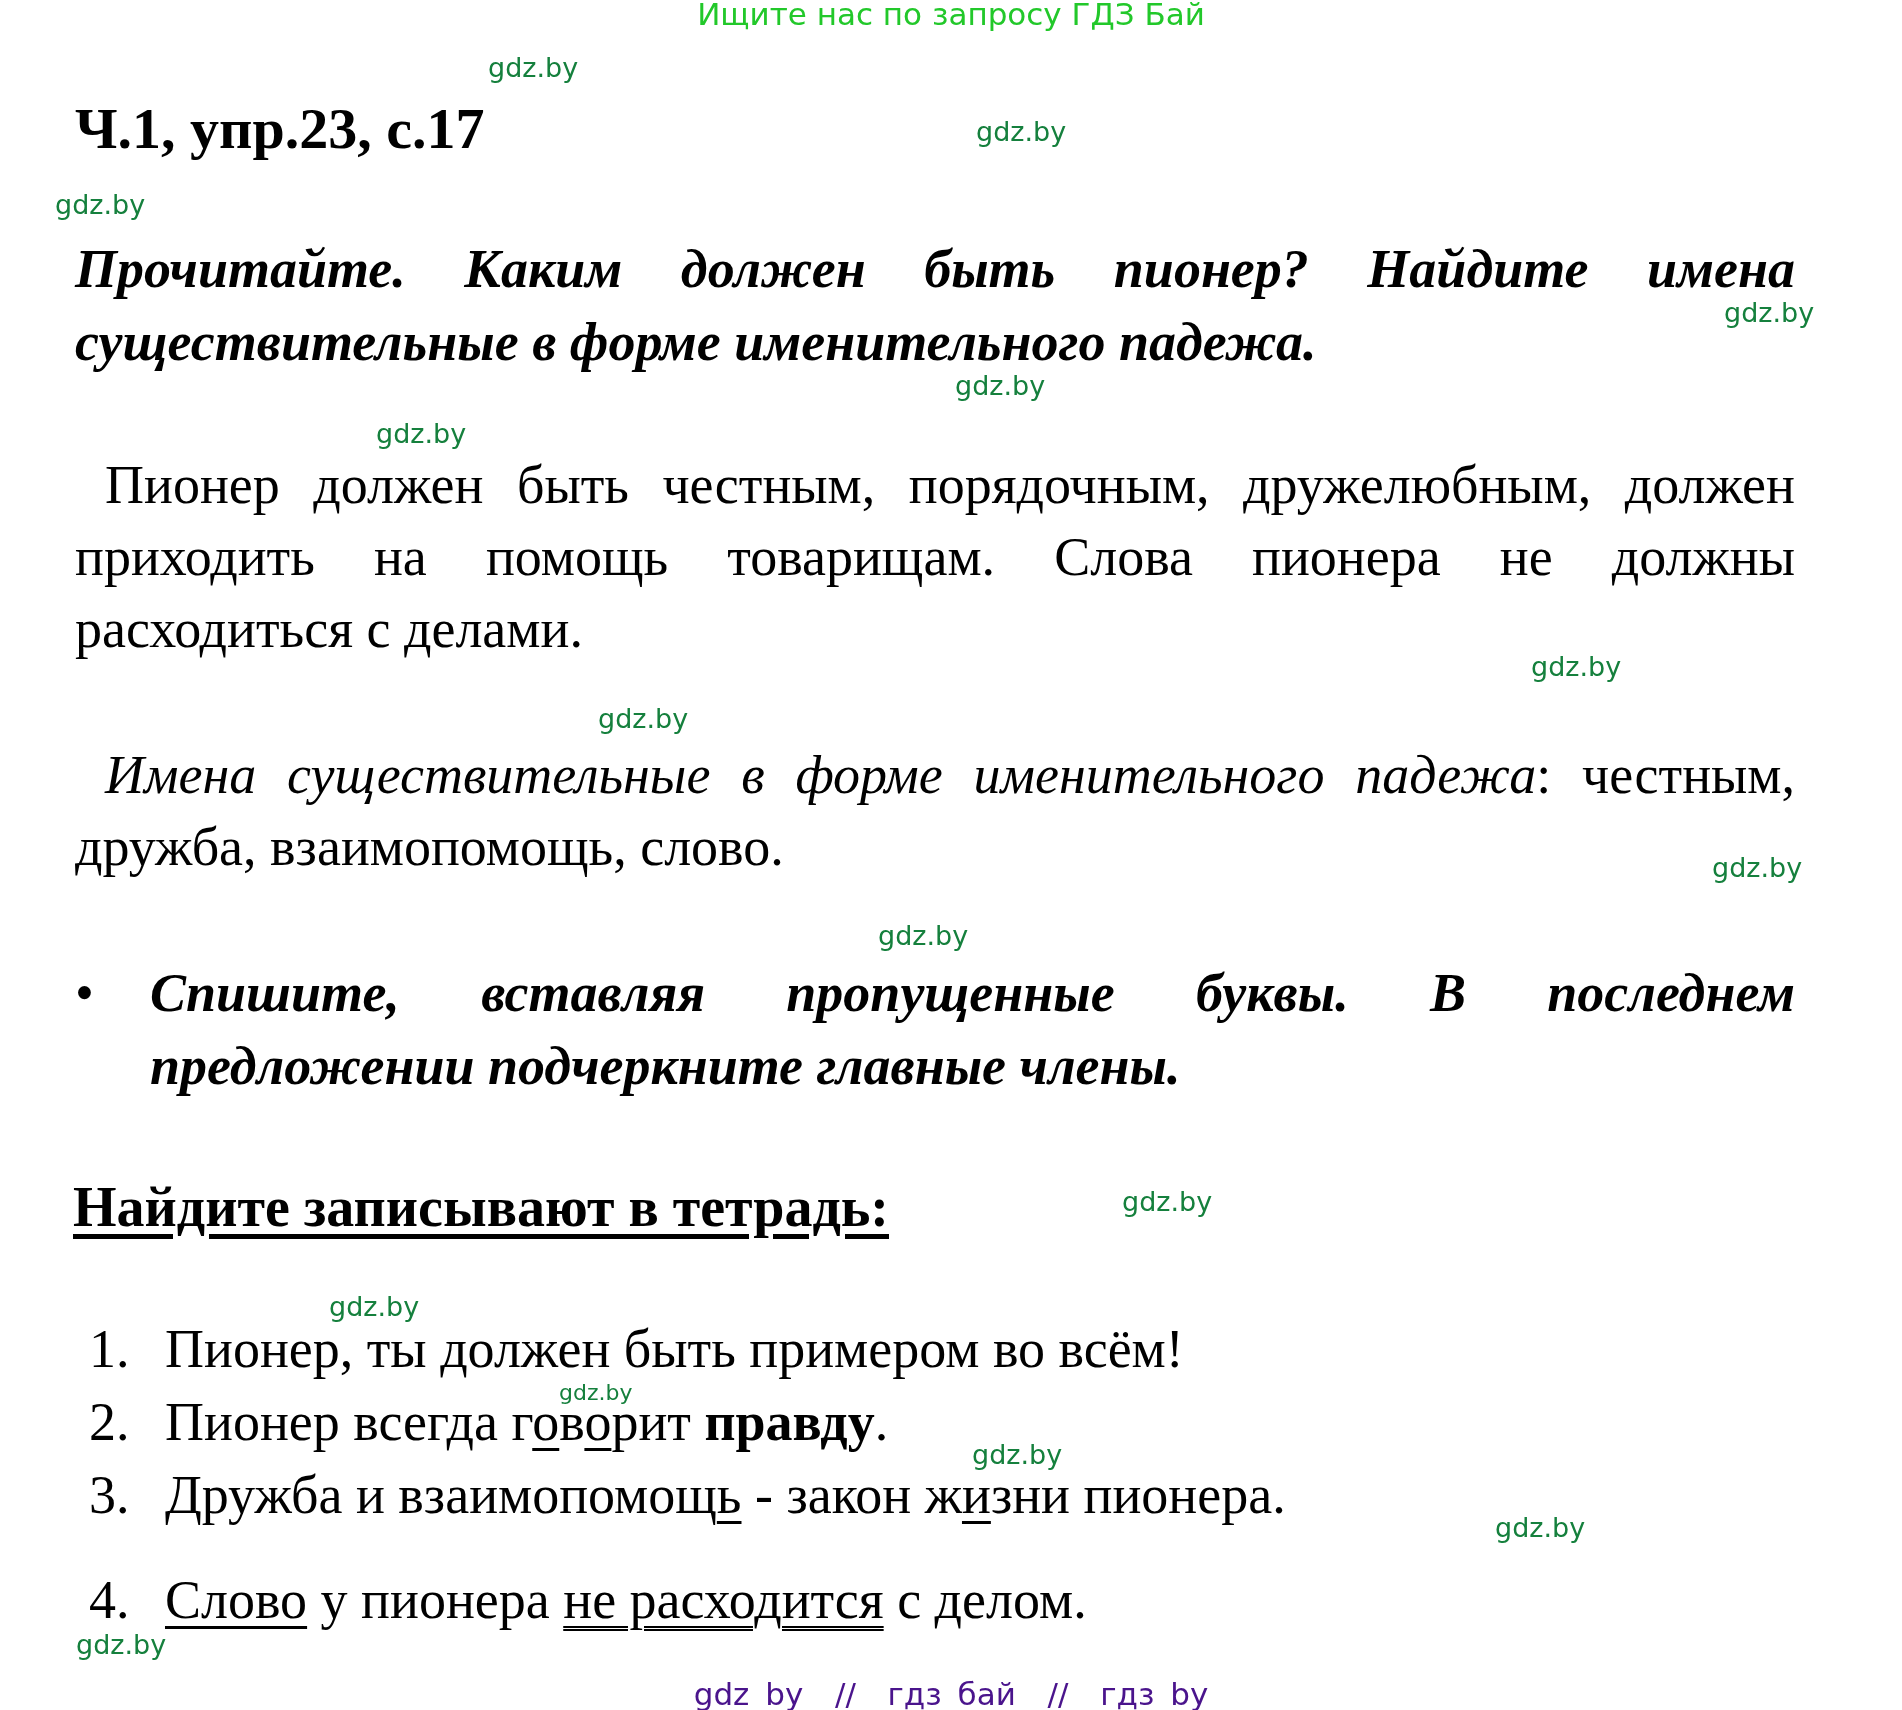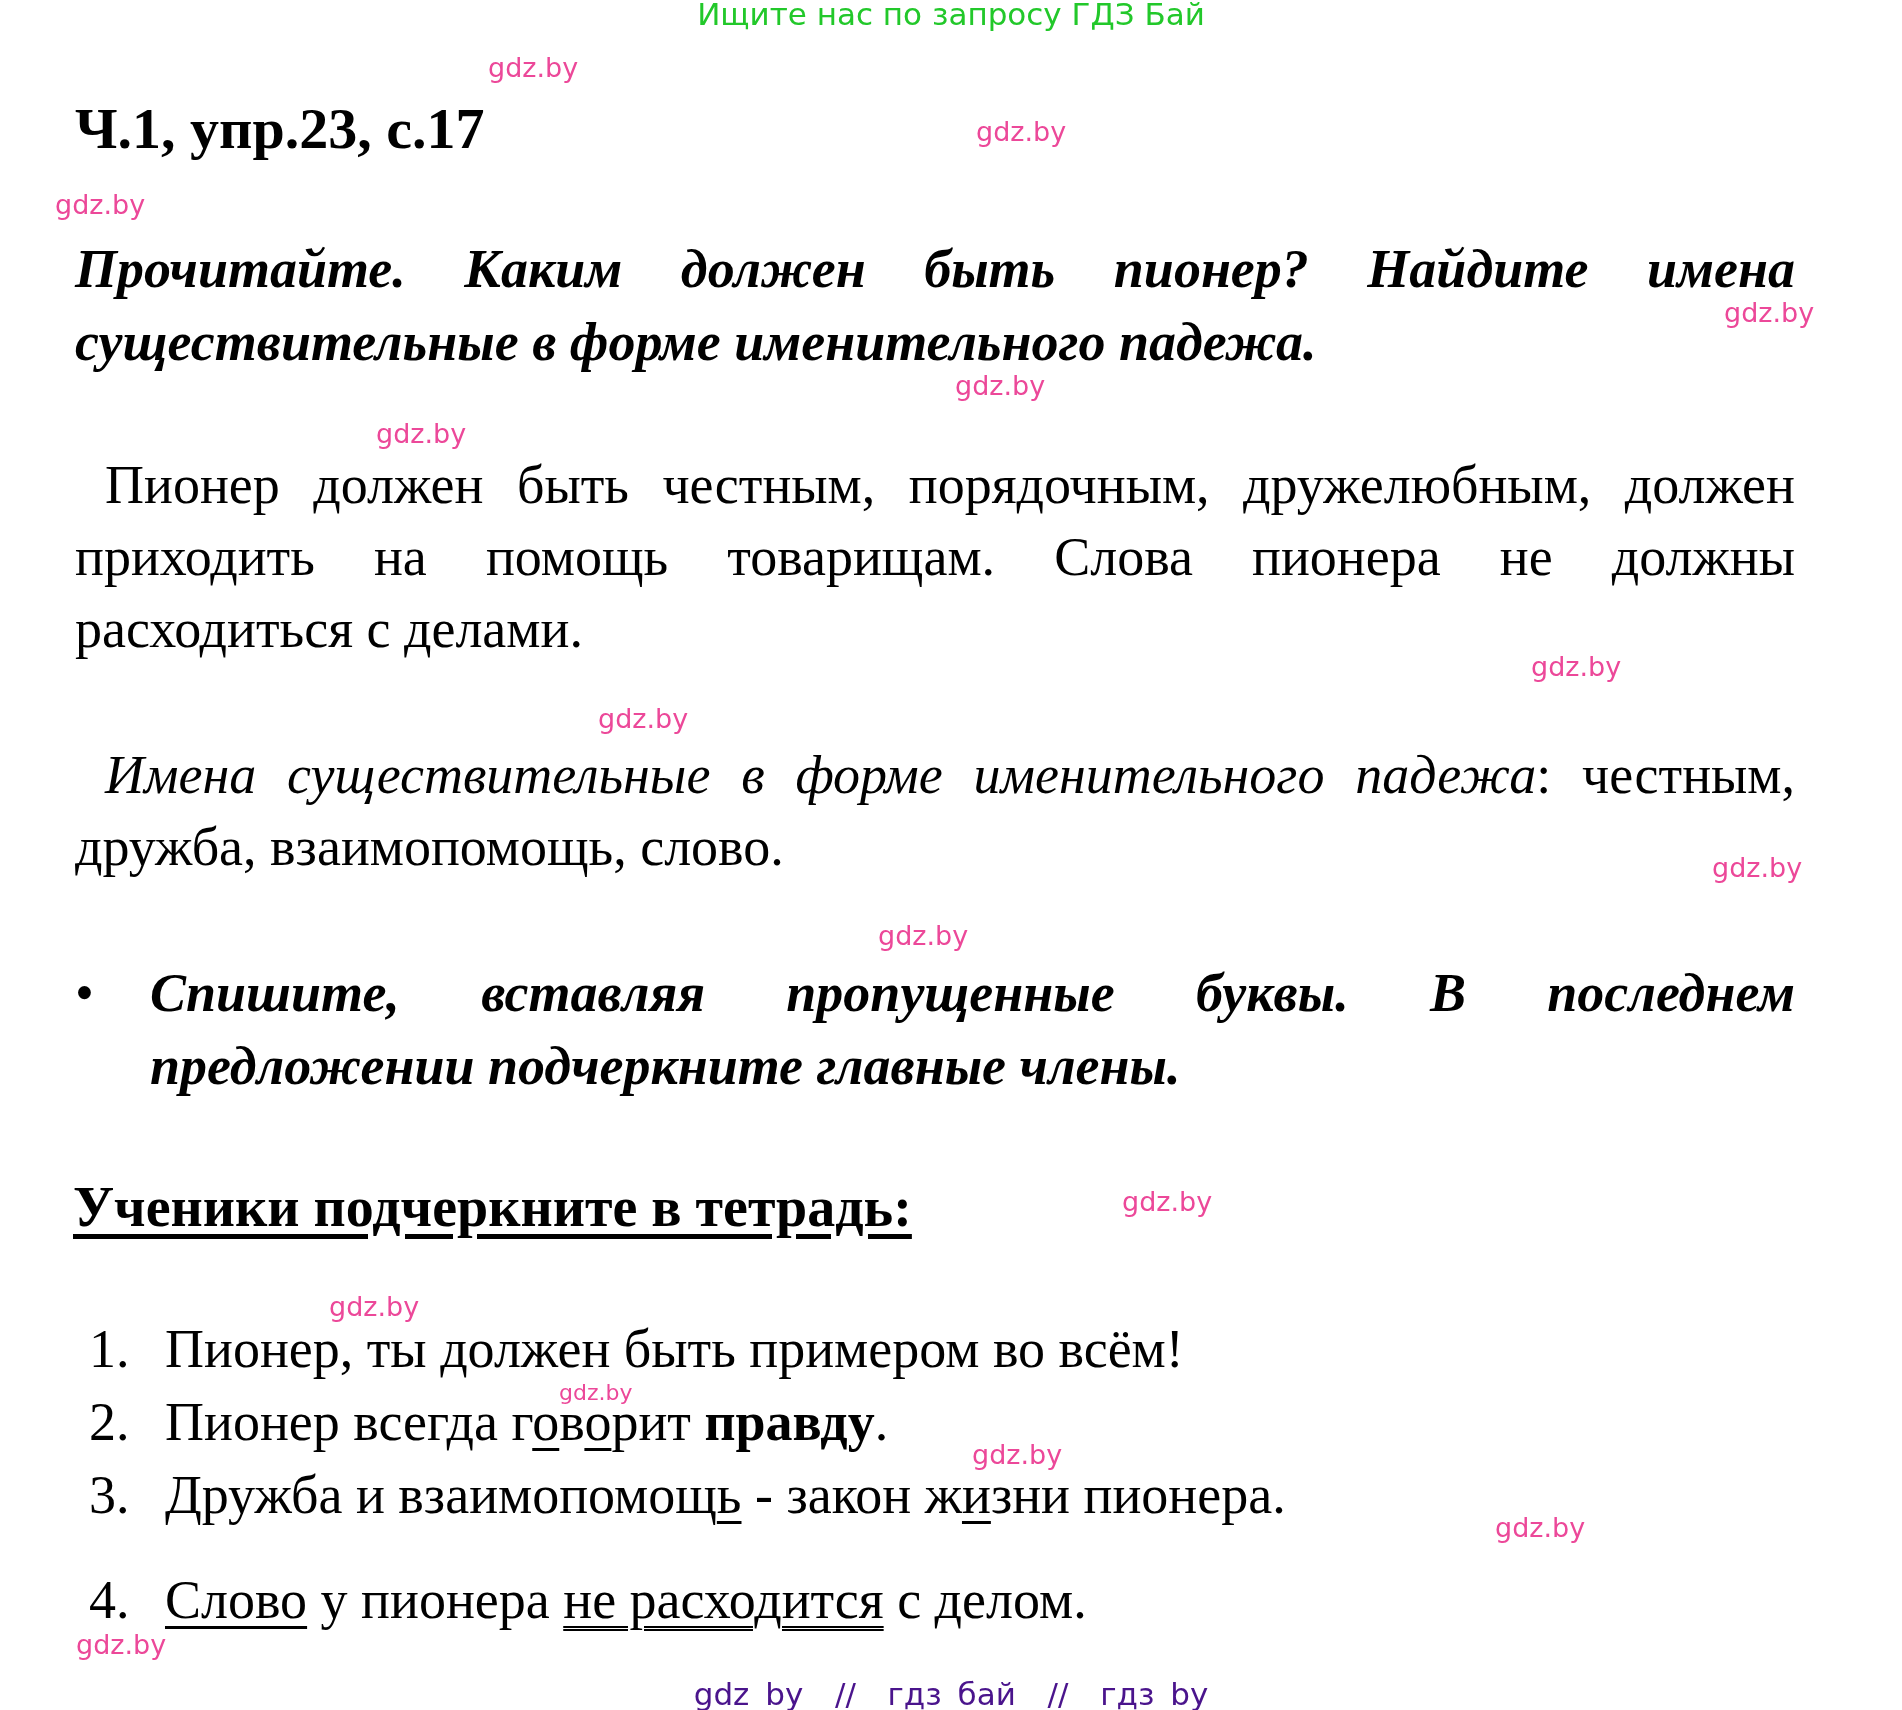--- a/index.html
+++ b/index.html
@@ -1,19 +1,19 @@
 <!DOCTYPE html>
 <html><head>
 <meta charset="utf-8">
 <style>
   html, body { margin:0; padding:0; background:#ffffff; }
   body { width:1902px; height:1710px; position:relative; overflow:hidden; }
   .abs { position:absolute; white-space:nowrap; }
   .banner { left:0; width:1902px; top:-4px; text-align:center; font-family:"DejaVu Sans", sans-serif; font-size:31px; color:#22c82a; }
-  .wm { font-family:"DejaVu Sans", sans-serif; font-size:27px; color:#ec4899; }
+  .wm { font-family:"DejaVu Sans", sans-serif; font-size:27px; color:#15803d; }
   .wm.small { font-size:22px; }
   .serif { font-family:"Liberation Serif", serif; color:#000; }
   .title { left:75px; top:95px; font-size:58px; font-weight:bold; }
   .task { left:75px; width:1720px; font-size:54px; font-weight:bold; font-style:italic; text-align:justify; text-align-last:justify; }
   .task.last { text-align-last:left; }
   .body { left:75px; width:1720px; font-size:54px; text-align:justify; text-align-last:justify; }
   .body.last { text-align-last:left; }
   .it { font-style:italic; }
   .bullet { left:75px; font-size:54px; }
   .heading { left:73px; top:1175px; font-size:56px; font-weight:bold; text-decoration:underline; text-decoration-thickness:5px; text-underline-offset:8px; }
@@ -56,21 +56,21 @@
 
 <div class="abs serif body last" style="top:744px;padding-left:30px;width:1690px;text-align-last:justify;">
   <span class="it">Имена существительные в форме именительного падежа</span><span>:</span><span> честным,</span>
 </div>
 <div class="abs serif body last" style="top:816px;">дружба, взаимопомощь, слово.</div>
 
 <div class="abs serif bullet" style="top:962px;">•</div>
 <div class="abs serif task" style="left:150px;width:1645px;top:962px;">Спишите, вставляя пропущенные буквы. В последнем</div>
 <div class="abs serif task last" style="left:150px;width:1645px;top:1035px;">предложении подчеркните главные члены.</div>
 
-<div class="abs serif heading">Ученики подчеркните в тетрадь:</div>
+<div class="abs serif heading">Найдите записывают в тетрадь:</div>
 
 <div class="abs serif li" style="top:1318px;">
   <span class="num">1.</span><span>Пионер, ты должен быть примером во всём!</span>
 </div>
 <div class="abs serif li" style="top:1391px;">
   <span class="num">2.</span><span>Пионер всегда г</span><span class="u1">о</span><span>в</span><span class="u1">о</span><span>рит </span><b>правду</b><span>.</span>
 </div>
 <div class="abs serif li" style="top:1464px;">
   <span class="num">3.</span><span>Дружба и взаимопомощ</span><span class="u1">ь</span><span> - закон ж</span><span class="u1">и</span><span>зни пионера.</span>
 </div>

